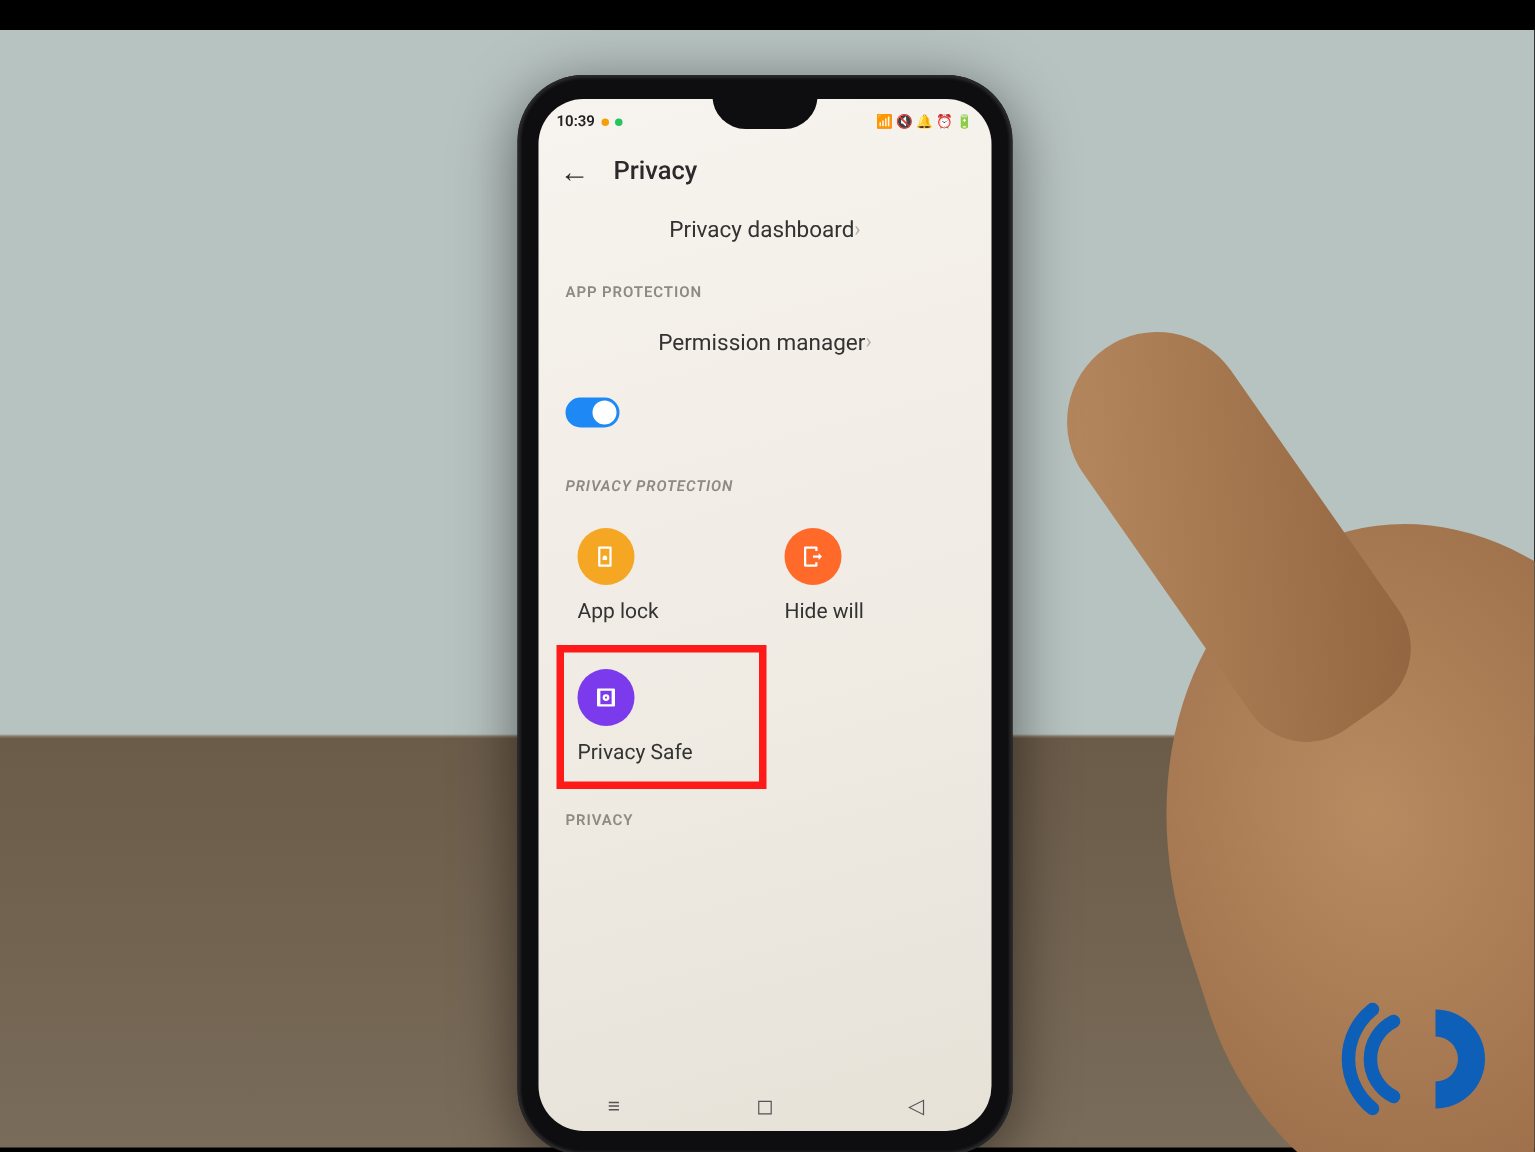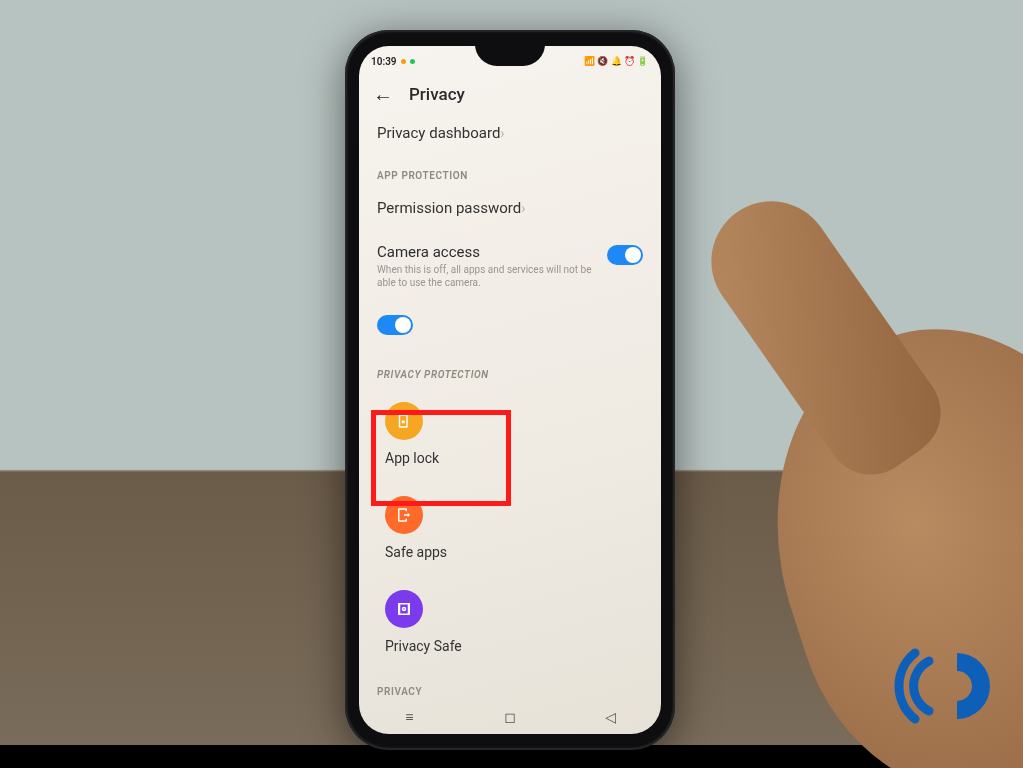--- a/index.html
+++ b/index.html
@@ -8,20 +8,21 @@
     overflow: hidden;
     font-family: -apple-system, BlinkMacSystemFont, "Segoe UI", Roboto, sans-serif;
     background: #000;
   }
   
   .scene {
     width: 1023px; height: 745px;
     position: relative;
     background: linear-gradient(to bottom,
       #b7c3c0 0%, #b7c3c0 63%, #8a7a68 63.2%, #6b5b49 63.4%, #7a6c5a 100%);
+    margin-top: 20px;
   }
   
   .hand {
     position: absolute;
     right: 0; bottom: 0;
     width: 520px; height: 700px;
     pointer-events: none;
   }
   .palm {
     position: absolute;
@@ -96,21 +97,21 @@
   .back-arrow { font-size: 20px; line-height: 1; }
   .header-title { font-size: 17px; font-weight: 500; }
 
   
   .content { padding: 0 4px; }
   .row {
     display: flex; align-items: center;
     padding: 12px 14px;
     min-height: 22px;
   }
-  .row.nav { justify-content: flex-start; }
+  .row.nav { justify-content: center; }
   .row-label { font-size: 15px; color: #323232; }
   .chevron { font-size: 14px; color: #b7b2a9; }
   .section-header {
     padding: 14px 14px 4px;
     font-size: 10px; letter-spacing: 0.6px;
     color: #8e8a80; font-weight: 600;
   }
   .row.toggle { justify-content: space-between; align-items: flex-start; }
   .row-text { flex: 1; padding-right: 10px; }
   .row-title { font-size: 15px; color: #2e2e2e; }
@@ -120,21 +121,21 @@
     position: relative; flex-shrink: 0; margin-top: 2px;
   }
   .switch.on { background: #1e88f5; }
   .switch .knob {
     position: absolute; width: 16px; height: 16px; border-radius: 50%;
     background: #fff; top: 2px; right: 2px;
   }
 
   
   .tiles {
-    display: grid; grid-template-columns: 1fr;
+    display: grid; grid-template-columns: 1fr 1fr;
     gap: 10px 10px; padding: 8px 14px 4px;
   }
   .tile {
     display: flex; flex-direction: column; align-items: flex-start;
     gap: 10px; padding: 10px 8px;
   }
   .tile-icon {
     width: 38px; height: 38px; border-radius: 50%;
     display: flex; align-items: center; justify-content: center;
   }
@@ -203,33 +204,24 @@
       <div class="content">
 
         <div class="row nav">
           <span class="row-label">Privacy dashboard</span>
           <span class="chevron">›</span>
         </div>
 
         <div class="section-header">APP PROTECTION</div>
 
         <div class="row nav">
-          <span class="row-label">Permission password</span>
+          <span class="row-label">Permission manager</span>
           <span class="chevron">›</span>
         </div>
 
-        <div class="row toggle">
-          <div class="row-text">
-            <div class="row-title">Camera access</div>
-            <div class="row-sub">When this is off, all apps and services will not be able to use the camera.</div>
-          </div>
-          <div class="switch on">
-              <div class="knob"></div>
-            </div>
-        </div>
 
         <div class="row toggle">
           <div class="switch on">
               <div class="knob"></div>
             </div>
         </div>
 
         <div class="section-header" style="padding-top:22px;font-style:italic;">PRIVACY PROTECTION</div>
 
         <div class="tiles">
@@ -240,21 +232,21 @@
                 </svg>
             </div>
             <div class="tile-label">App lock</div>
           </div>
           <div class="tile">
             <div class="tile-icon icon-orange">
               <svg viewBox="0 0 24 24">
                   <path d="M5 3h10a1 1 0 0 1 1 1v3h-2V5H6v14h8v-2h2v3a1 1 0 0 1-1 1H5a1 1 0 0 1-1-1V4a1 1 0 0 1 1-1zm12 6 3 3-3 3v-2h-5v-2h5V9z"></path>
                 </svg>
             </div>
-            <div class="tile-label">Safe apps</div>
+            <div class="tile-label">Hide will</div>
           </div>
           <div class="tile">
             <div class="tile-icon icon-purple">
               <svg viewBox="0 0 24 24">
                   <path d="M5 4h14a1 1 0 0 1 1 1v14a1 1 0 0 1-1 1H5a1 1 0 0 1-1-1V5a1 1 0 0 1 1-1zm2 2v12h10V6H7zm5 3a3 3 0 1 1 0 6 3 3 0 0 1 0-6zm0 2a1 1 0 1 0 0 2 1 1 0 0 0 0-2z"></path>
                 </svg>
             </div>
             <div class="tile-label">Privacy Safe</div>
           </div>
         </div>

